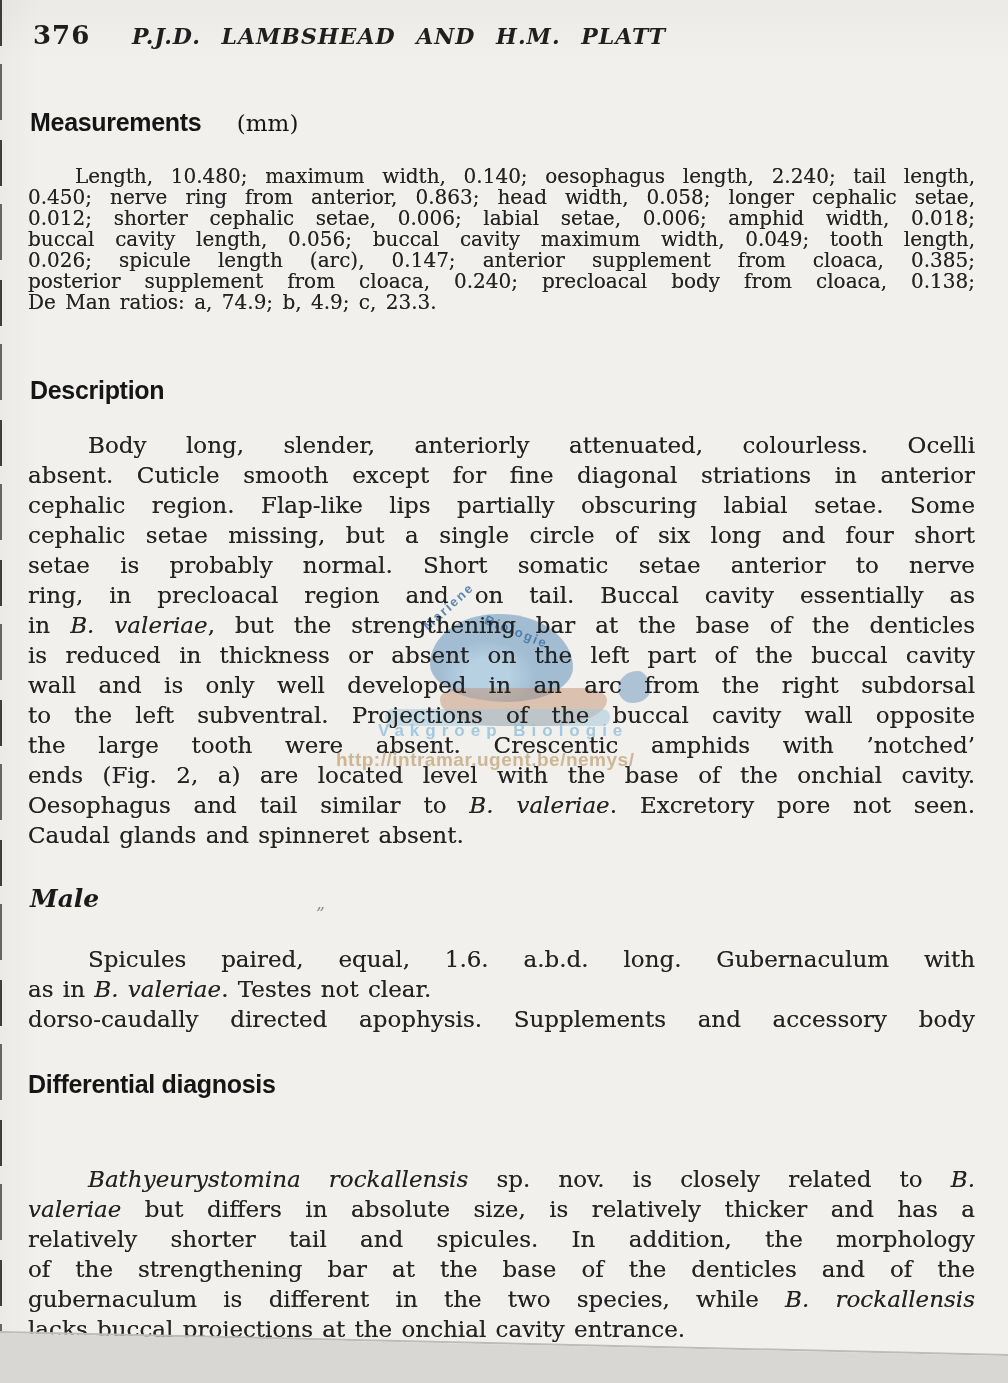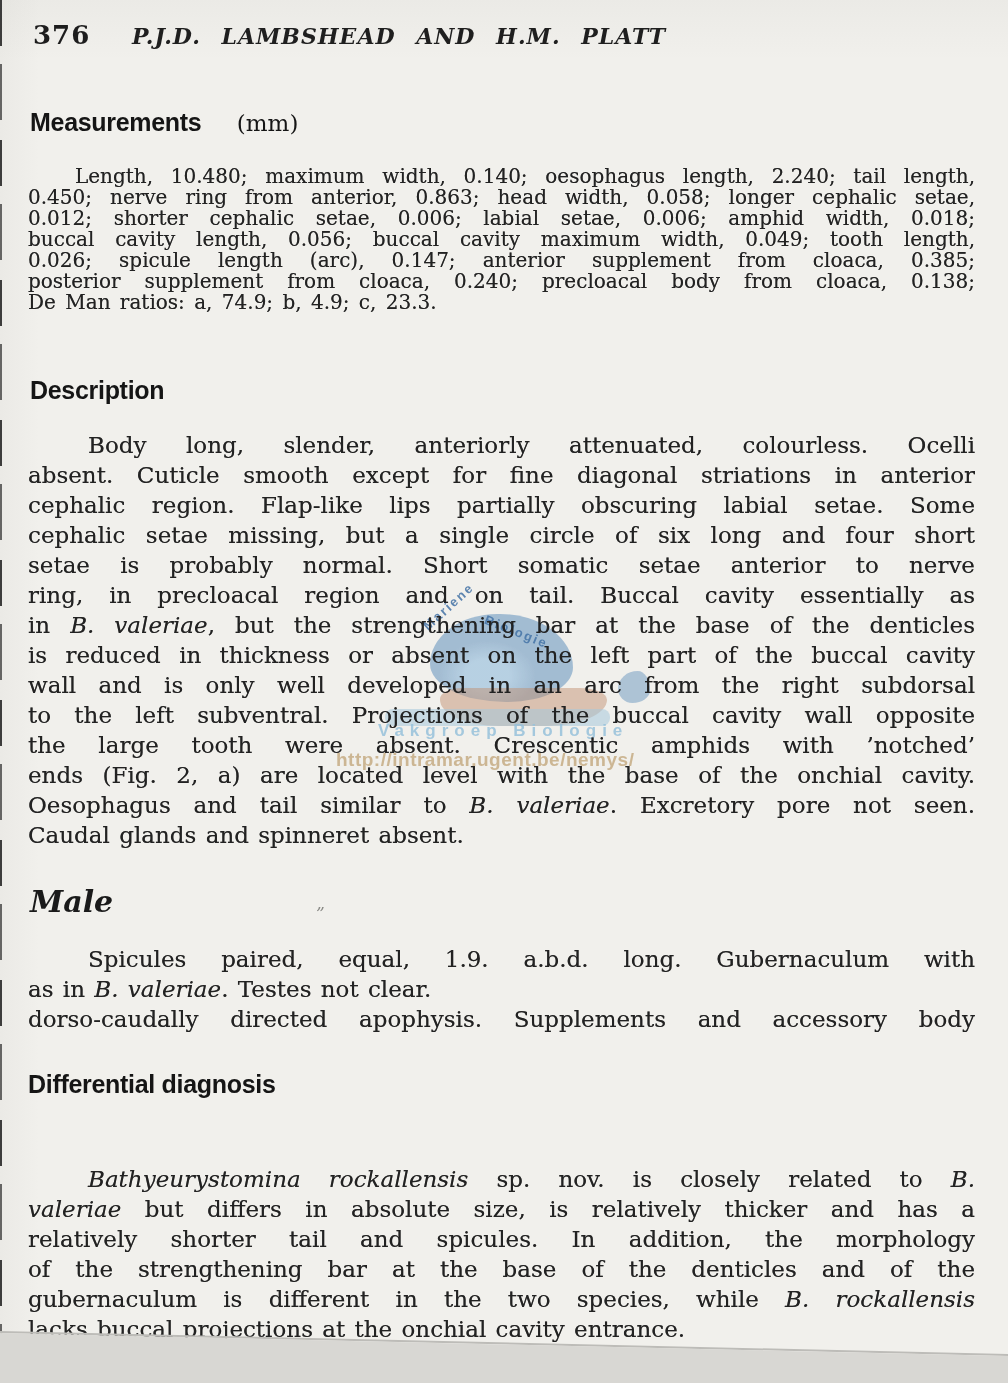--- a/index.html
+++ b/index.html
@@ -55,21 +55,21 @@
     font-family:"Liberation Sans", sans-serif;
     font-weight:bold;font-size:25px;color:#151515;letter-spacing:-0.3px;
   }
   .h-sans .suffix{
     font-family:"DejaVu Serif", serif;font-weight:normal;font-size:23px;
     letter-spacing:0;
     margin-left:28px;
   }
   .h-male{
     position:absolute;left:30px;top:884px;
-    font-style:italic;font-weight:bold;font-size:30px;color:#1a1a1a;
+    font-style:italic;font-weight:bold;font-size:25px;color:#1a1a1a;
   }
   
   .para{
     position:absolute;left:28px;width:947px;color:#222222;
     text-shadow:0 0 0.5px rgba(25,25,25,0.55);
   }
   .p-meas{top:166px;font-size:20px;line-height:21px;word-spacing:3px;}
   .p-desc{top:430px;font-size:23px;line-height:30px;word-spacing:2px;}
   .p-male{top:944px;font-size:23px;line-height:30px;word-spacing:2px;}
   .p-diff{top:1134px;font-size:23px;line-height:30px;word-spacing:2px;margin-top:30px;}
@@ -169,21 +169,21 @@
       <div class="tline">wall and is only well developed in an arc from the right subdorsal</div>
       <div class="tline">to the left subventral.  Projections of the buccal cavity wall opposite</div>
       <div class="tline">the large tooth were absent.  Crescentic amphids with ’notched’</div>
       <div class="tline">ends (Fig. 2, a) are located level with the base of the onchial cavity.</div>
       <div class="tline">Oesophagus and tail similar to <i>B. valeriae</i>.  Excretory pore not seen.</div>
       <div class="tline last">Caudal glands and spinneret absent.</div>
     </div>
 
   <div class="h-male">Male</div>
   <div class="para p-male">
-      <div class="tline indent">Spicules paired, equal, 1.9. a.b.d. long.  Gubernaculum with</div>
+      <div class="tline indent">Spicules paired, equal, 1.6. a.b.d. long.  Gubernaculum with</div>
       <div class="tline last">as in <i>B. valeriae</i>.  Testes not clear.</div>
       <div class="tline">dorso-caudally directed apophysis.  Supplements and accessory body</div>
     </div>
 
   <div class="h-sans" style="top:1070px;left:28px;">Differential diagnosis</div>
   <div class="para p-diff">
       <div class="tline indent"><i>Bathyeurystomina rockallensis</i> sp. nov. is closely related to <i>B.</i></div>
       <div class="tline"><i>valeriae</i> but differs in absolute size, is relatively thicker and has a</div>
       <div class="tline">relatively shorter tail and spicules.  In addition, the morphology</div>
       <div class="tline">of the strengthening bar at the base of the denticles and of the</div>

